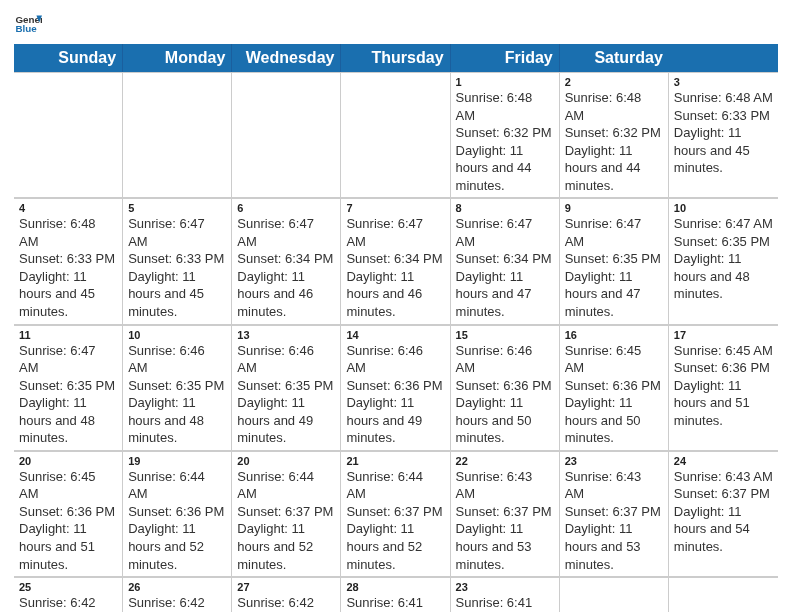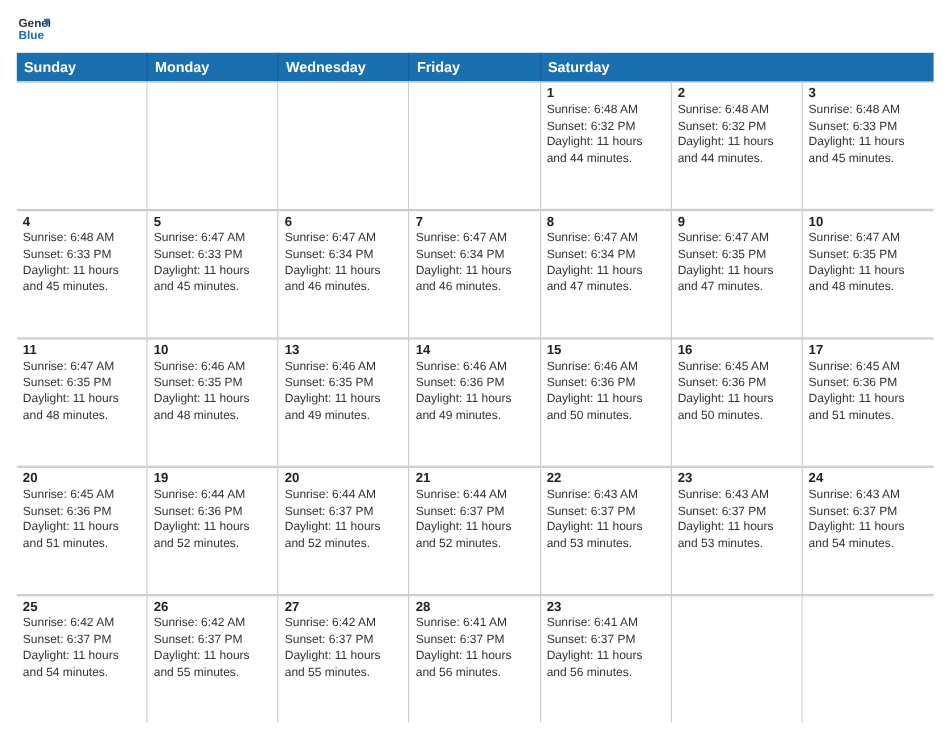--- a/index.html
+++ b/index.html
@@ -51,24 +51,24 @@
       display: flex;
       flex-direction: column;
     }
     .cal-header-row {
       display: grid;
       grid-template-columns: repeat(7, 1fr);
       background: #1a6faf;
     }
     .cal-header-cell {
       color: #fff;
-      font-size: 12px;
+      font-size: 16px;
       font-weight: bold;
       padding: 5px 6px;
-      text-align: left;
+      text-align: right;
       border-right: 1px solid #1a5f9e;
     }
     .cal-header-cell:last-child { border-right: none; }
     .cal-body {
       flex: 1;
       display: flex;
       flex-direction: column;
     }
     .cal-row {
       display: grid;
@@ -89,21 +89,21 @@
     .cal-cell:last-child { border-right: none; }
     .cal-cell.empty { background: #fff; }
     .day-num {
       font-size: 11px;
       font-weight: bold;
       color: #222;
       display: block;
       margin-bottom: 1px;
     }
     .day-info {
-      font-size: 10px;
+      font-size: 13px;
       color: #333;
       line-height: 1.35;
     }
   </style>
 </head>
 <body>
 
 <div class="page">
   <div class="header">
     <div class="logo">
@@ -117,20 +117,21 @@
       <h1></h1>
       <h2></h2>
     </div>
   </div>
 
   <div class="calendar">
     <div class="cal-header-row" id="cal-header">
         <div class="cal-header-cell">Sunday</div>
         <div class="cal-header-cell">Monday</div>
         <div class="cal-header-cell">Wednesday</div>
+        <div class="cal-header-cell">Thursday</div>
         <div class="cal-header-cell">Friday</div>
         <div class="cal-header-cell">Saturday</div>
       </div>
     <div class="cal-body" id="cal-body">
         <div class="cal-row">
           <div class="cal-cell empty"></div>
           <div class="cal-cell empty"></div>
           <div class="cal-cell empty"></div>
           <div class="cal-cell empty"></div>
           <div class="cal-cell">

